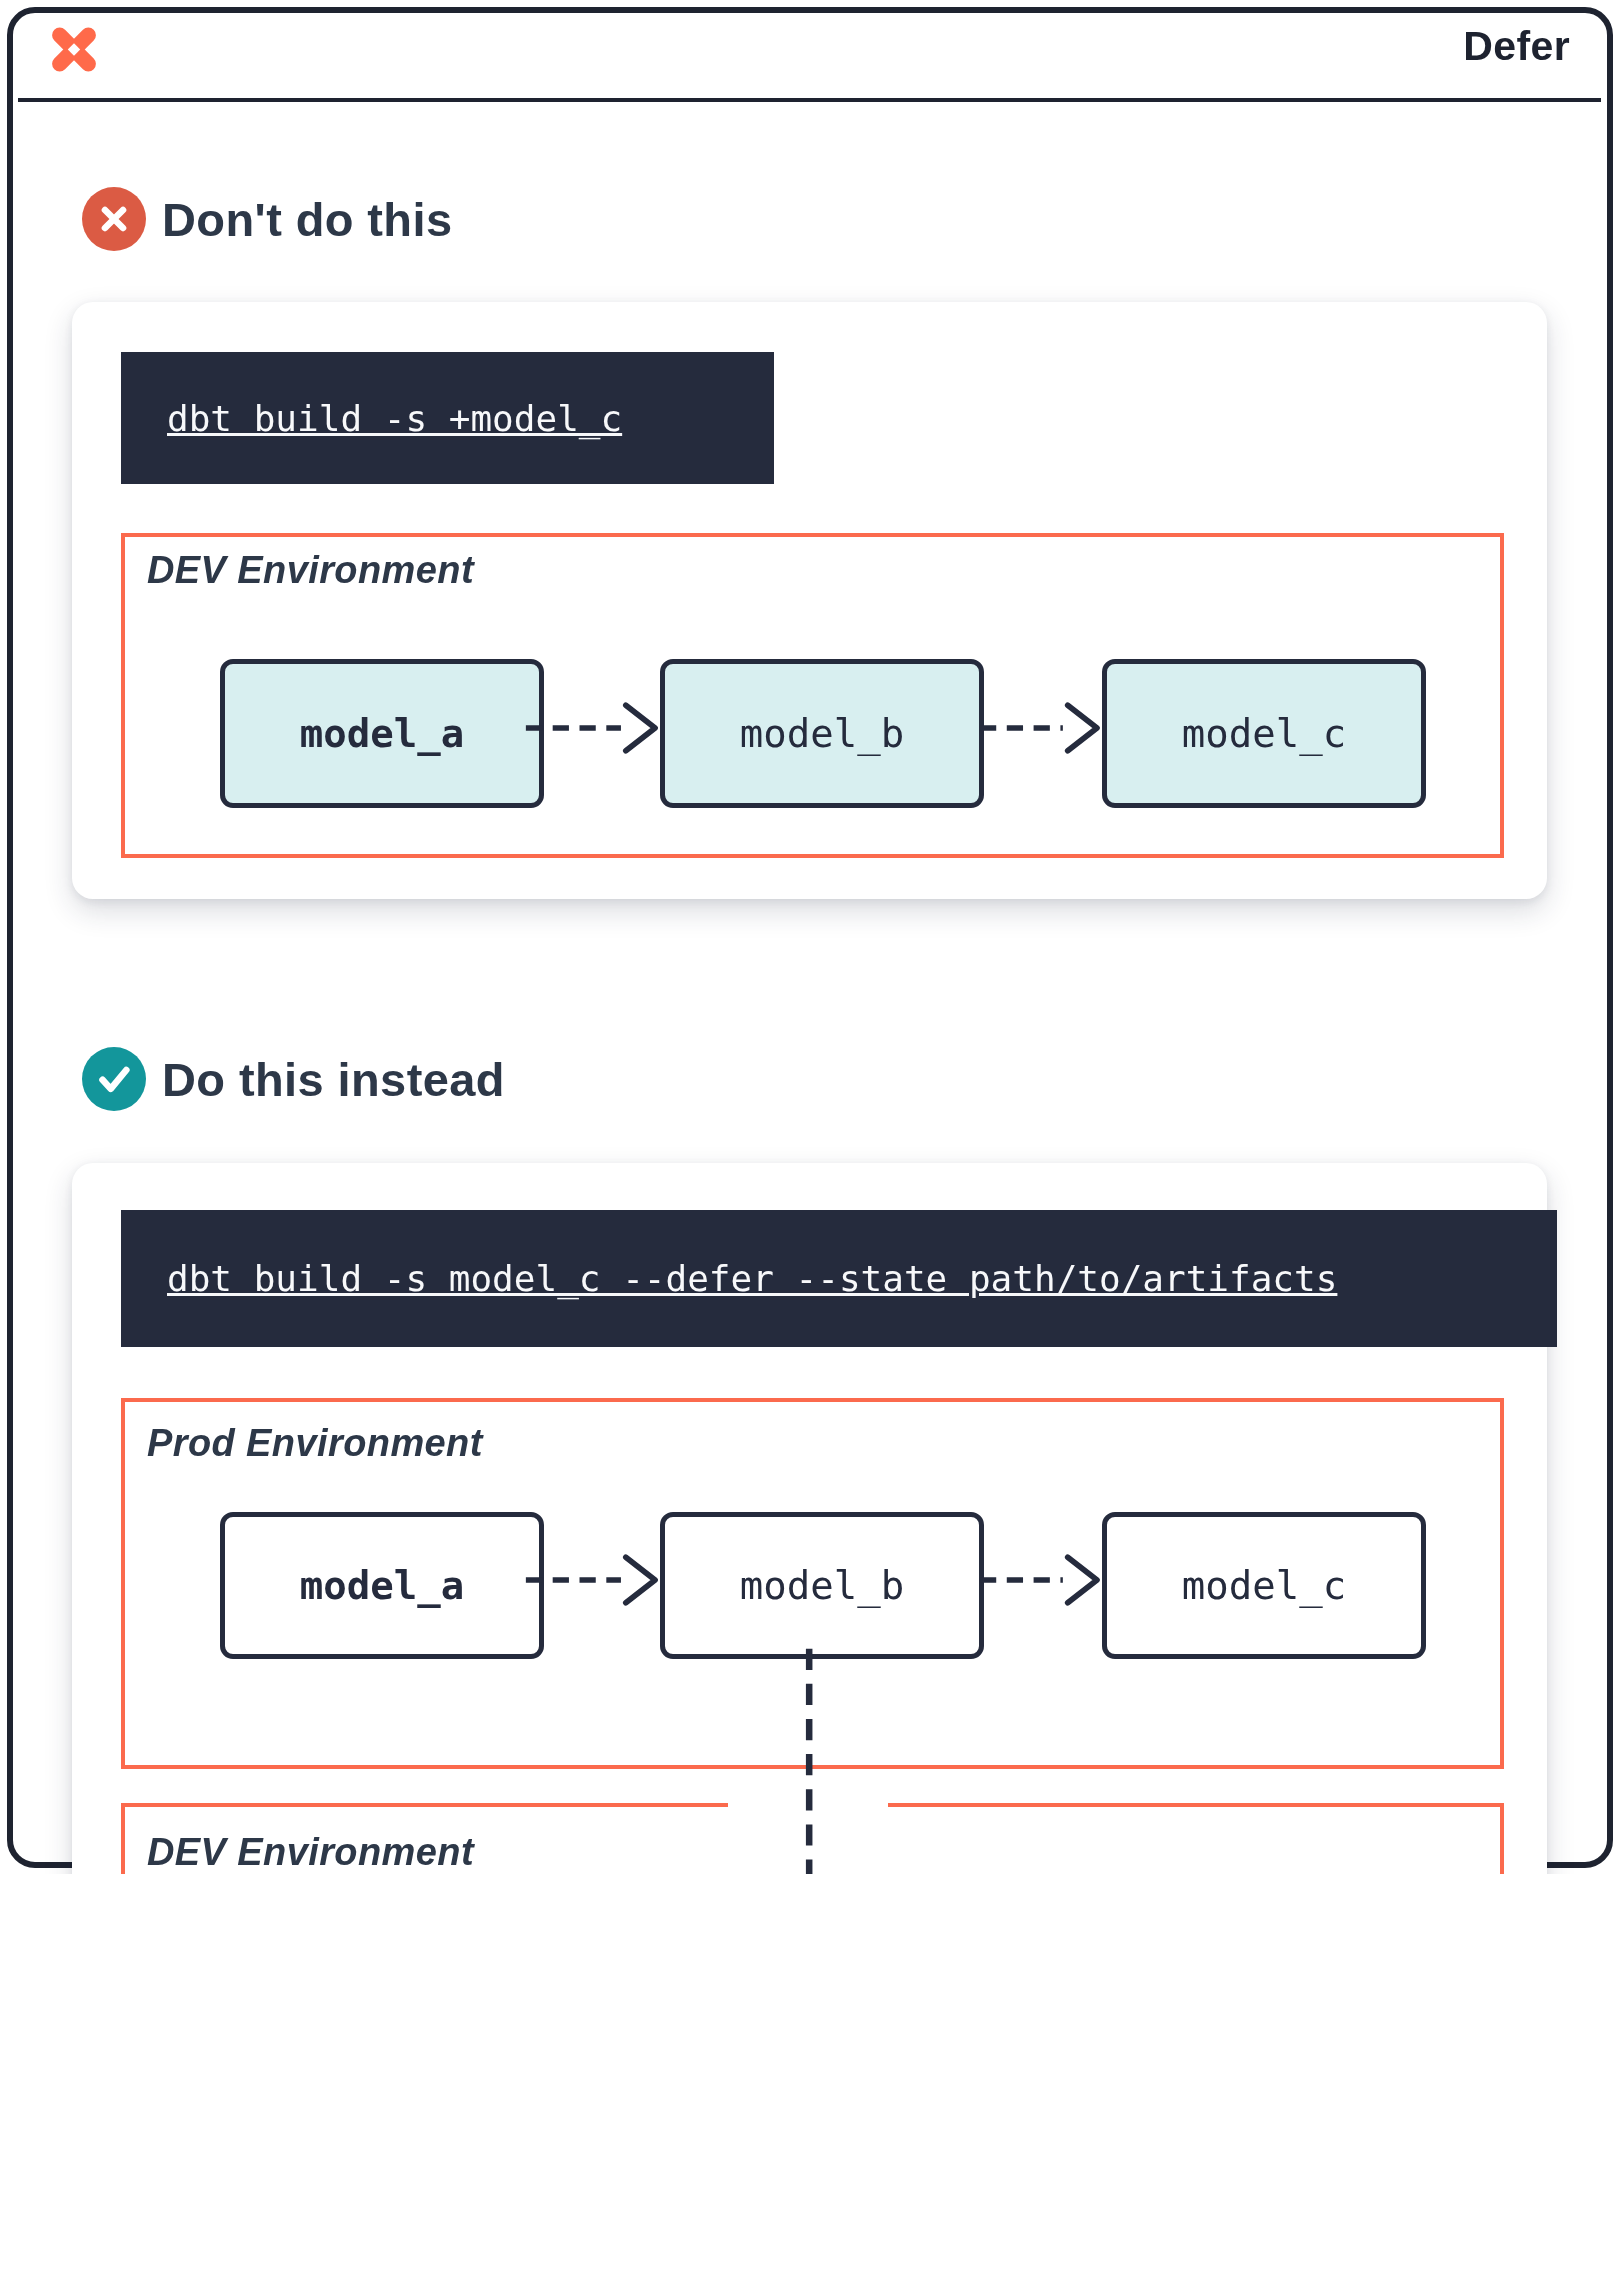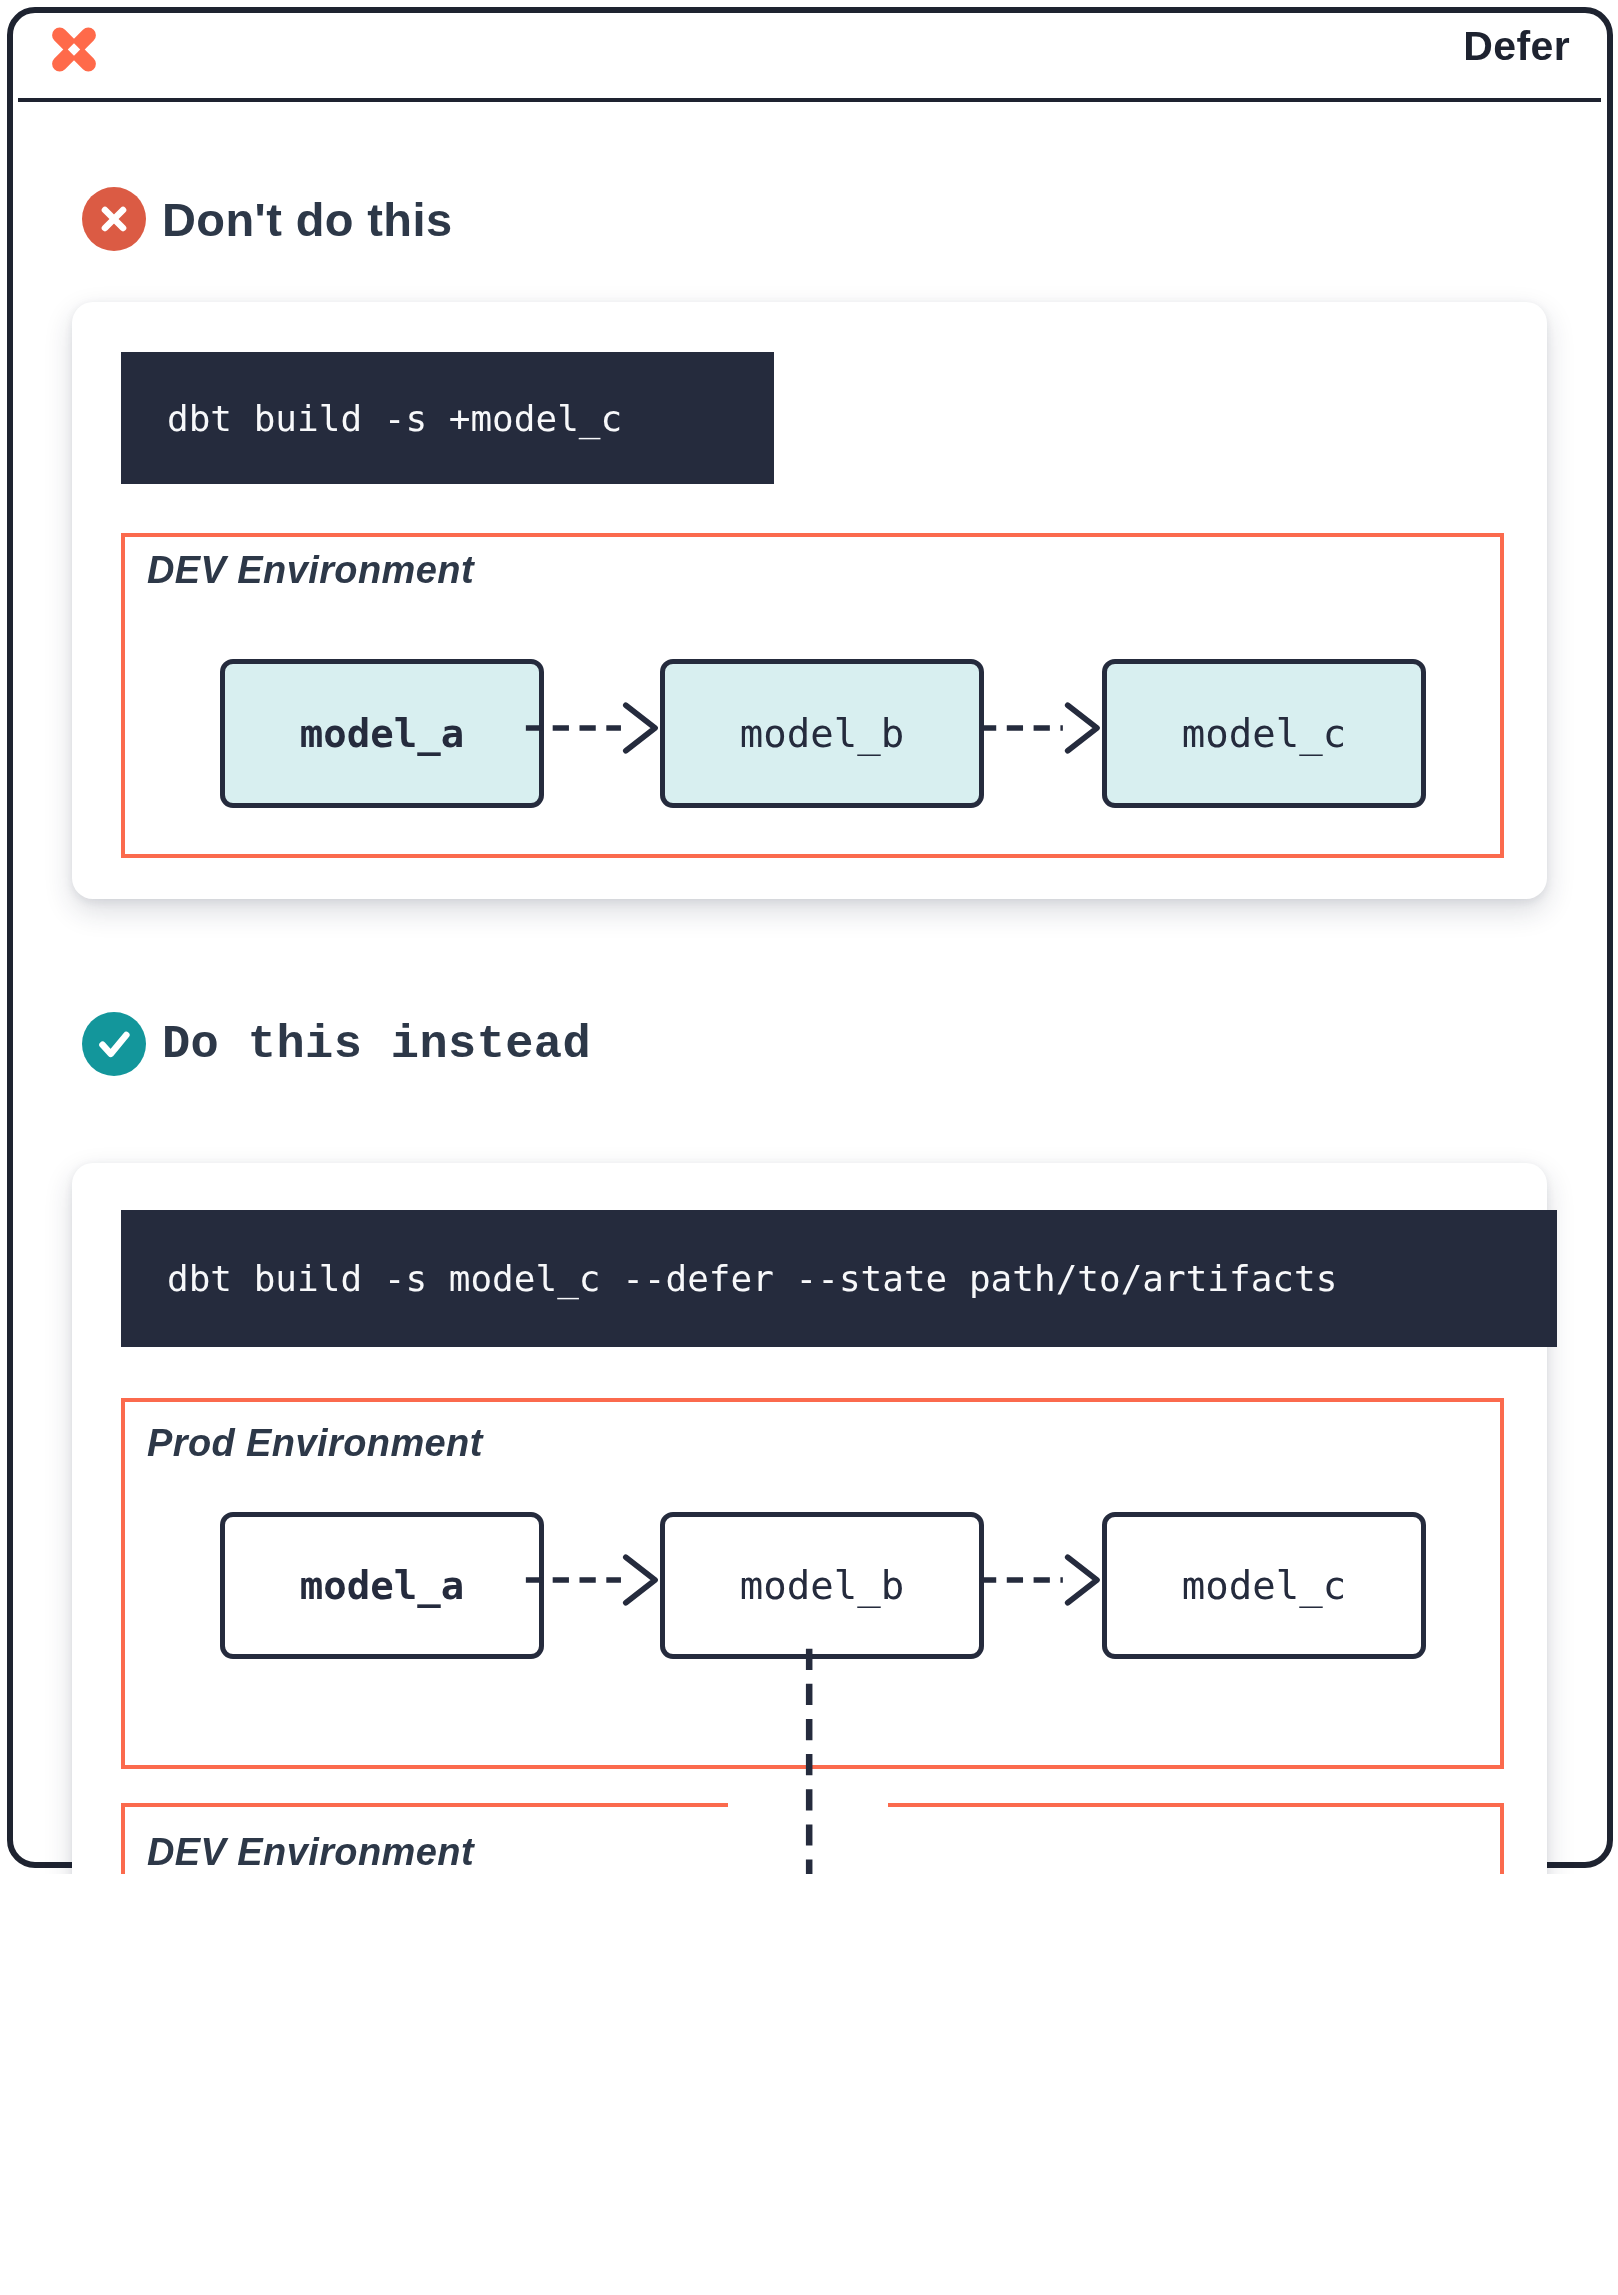--- a/index.html
+++ b/index.html
@@ -8,34 +8,34 @@
   .abs{position:absolute;}
 
   
   .frame{position:absolute;inset:6.5px;border:6.5px solid #1E2330;border-radius:28px;background:#ffffff;}
   .topbar-sep{position:absolute;left:18px;right:18px;top:13px;height:85px;border-bottom:4.9px solid #1E2330;}
   .logo{left:47px;top:19.6px;width:54px;height:59px;}
   .win-title{right:49px;top:23px;font-size:41px;font-weight:700;color:#1E2330;letter-spacing:0.4px;}
 
   
   .heading{left:82px;display:flex;align-items:center;gap:16px;height:64px;}
-  .h1{top:187px;} .h2{top:1012px;font-family:Liberation Mono, monospace;}
+  .h1{top:187px;} .h2{top:1047px;}
   .badge{width:64px;height:64px;border-radius:50%;display:flex;align-items:center;justify-content:center;flex:0 0 auto;}
   .badge-x{background:#DB5B44;}
   .badge-check{background:#13969B;}
   .heading-text{font-size:47px;font-weight:800;color:#2D3848;letter-spacing:0.4px;}
 
   
   .card{background:#ffffff;border-radius:21px;box-shadow:0 11.4px 29px rgba(30,35,60,0.16), 0 2.5px 8.2px rgba(30,35,60,0.08);}
   .card-1{left:72px;top:302px;width:1475px;height:597px;}
   .card-2{left:72px;top:1163px;width:1475px;height:1056px;}
 
   
   .code{background:#252B3D;display:flex;align-items:center;padding-left:46px;
-        font-family:"DejaVu Sans Mono", monospace;font-size:36px;color:#F7F8FA;white-space:pre;}
+        font-family:"DejaVu Sans Mono", monospace;font-size:36px;color:#F7F8FA;white-space:pre;text-decoration:underline;}
   .code-1{left:121px;top:352px;width:607px;height:132px;}
   .code-2{left:121px;top:1210px;width:1390px;height:137px;}
 
   
   .env{border:4.9px solid #FB6A4D;background:transparent;}
   .env-1{left:121px;top:533px;width:1375px;height:317px;}
   .env-prod{left:121px;top:1398px;width:1375px;height:363px;}
   .env-dev2{left:121px;top:1803px;width:1375px;height:370px;}
   .env-label{font-size:38px;font-style:italic;font-weight:700;color:#2D3848;letter-spacing:0.4px;}
   .lbl-1{left:147px;top:549px;}

